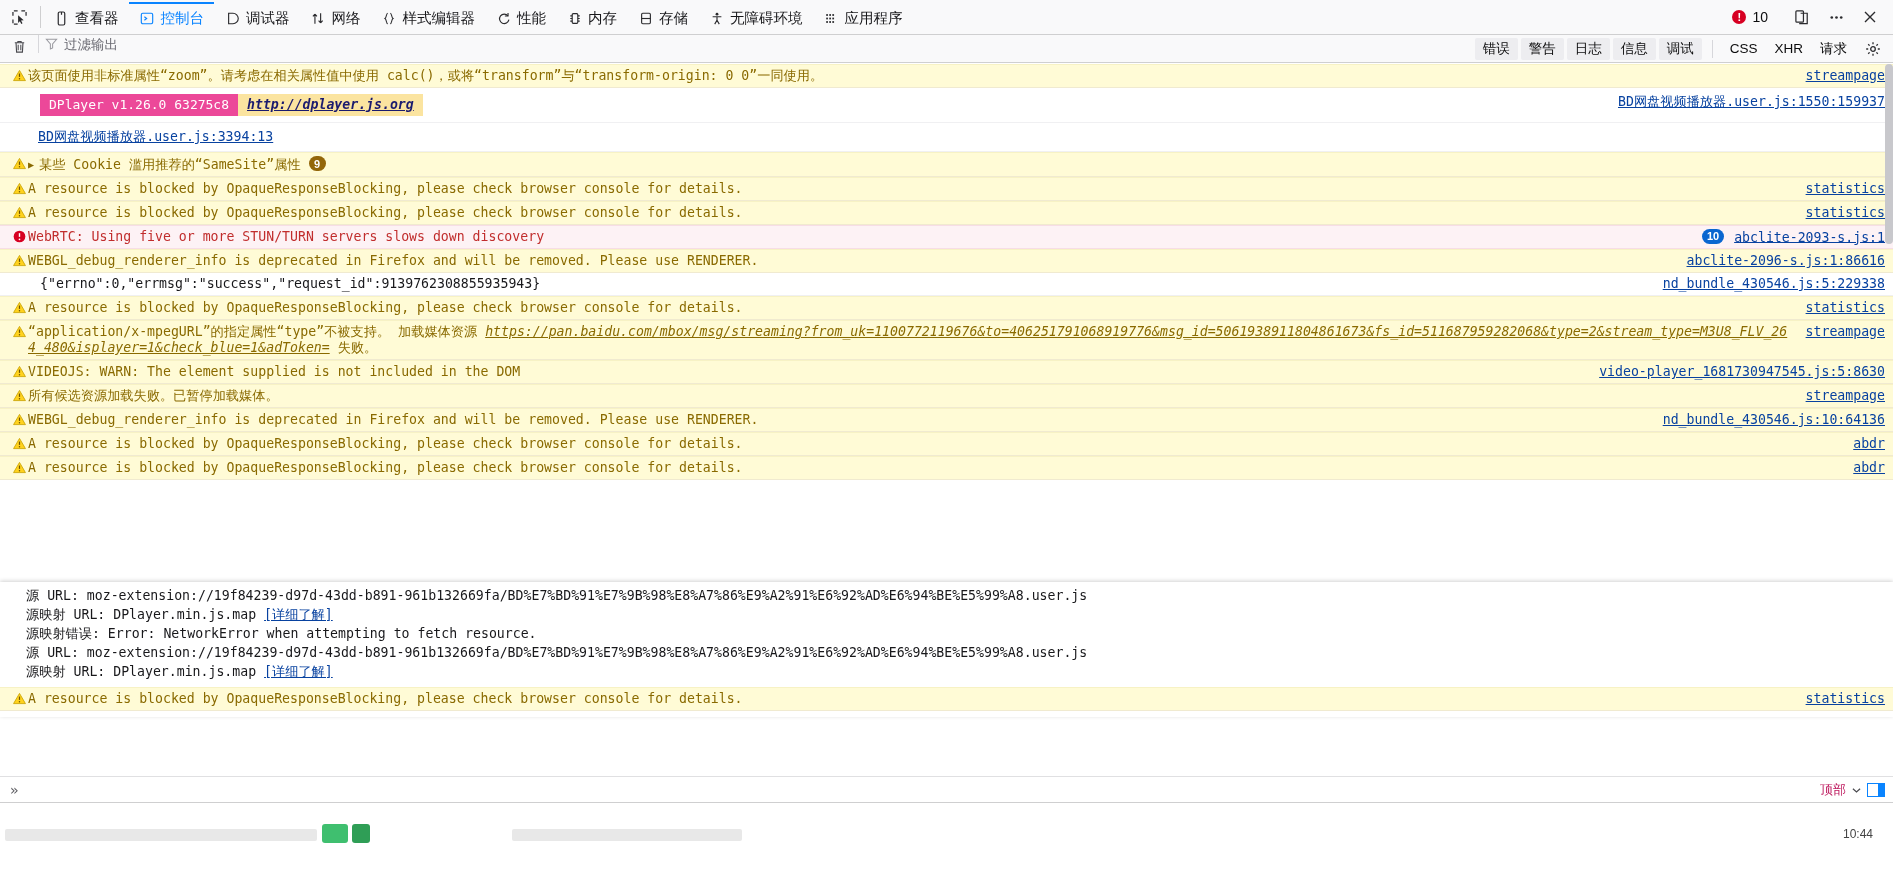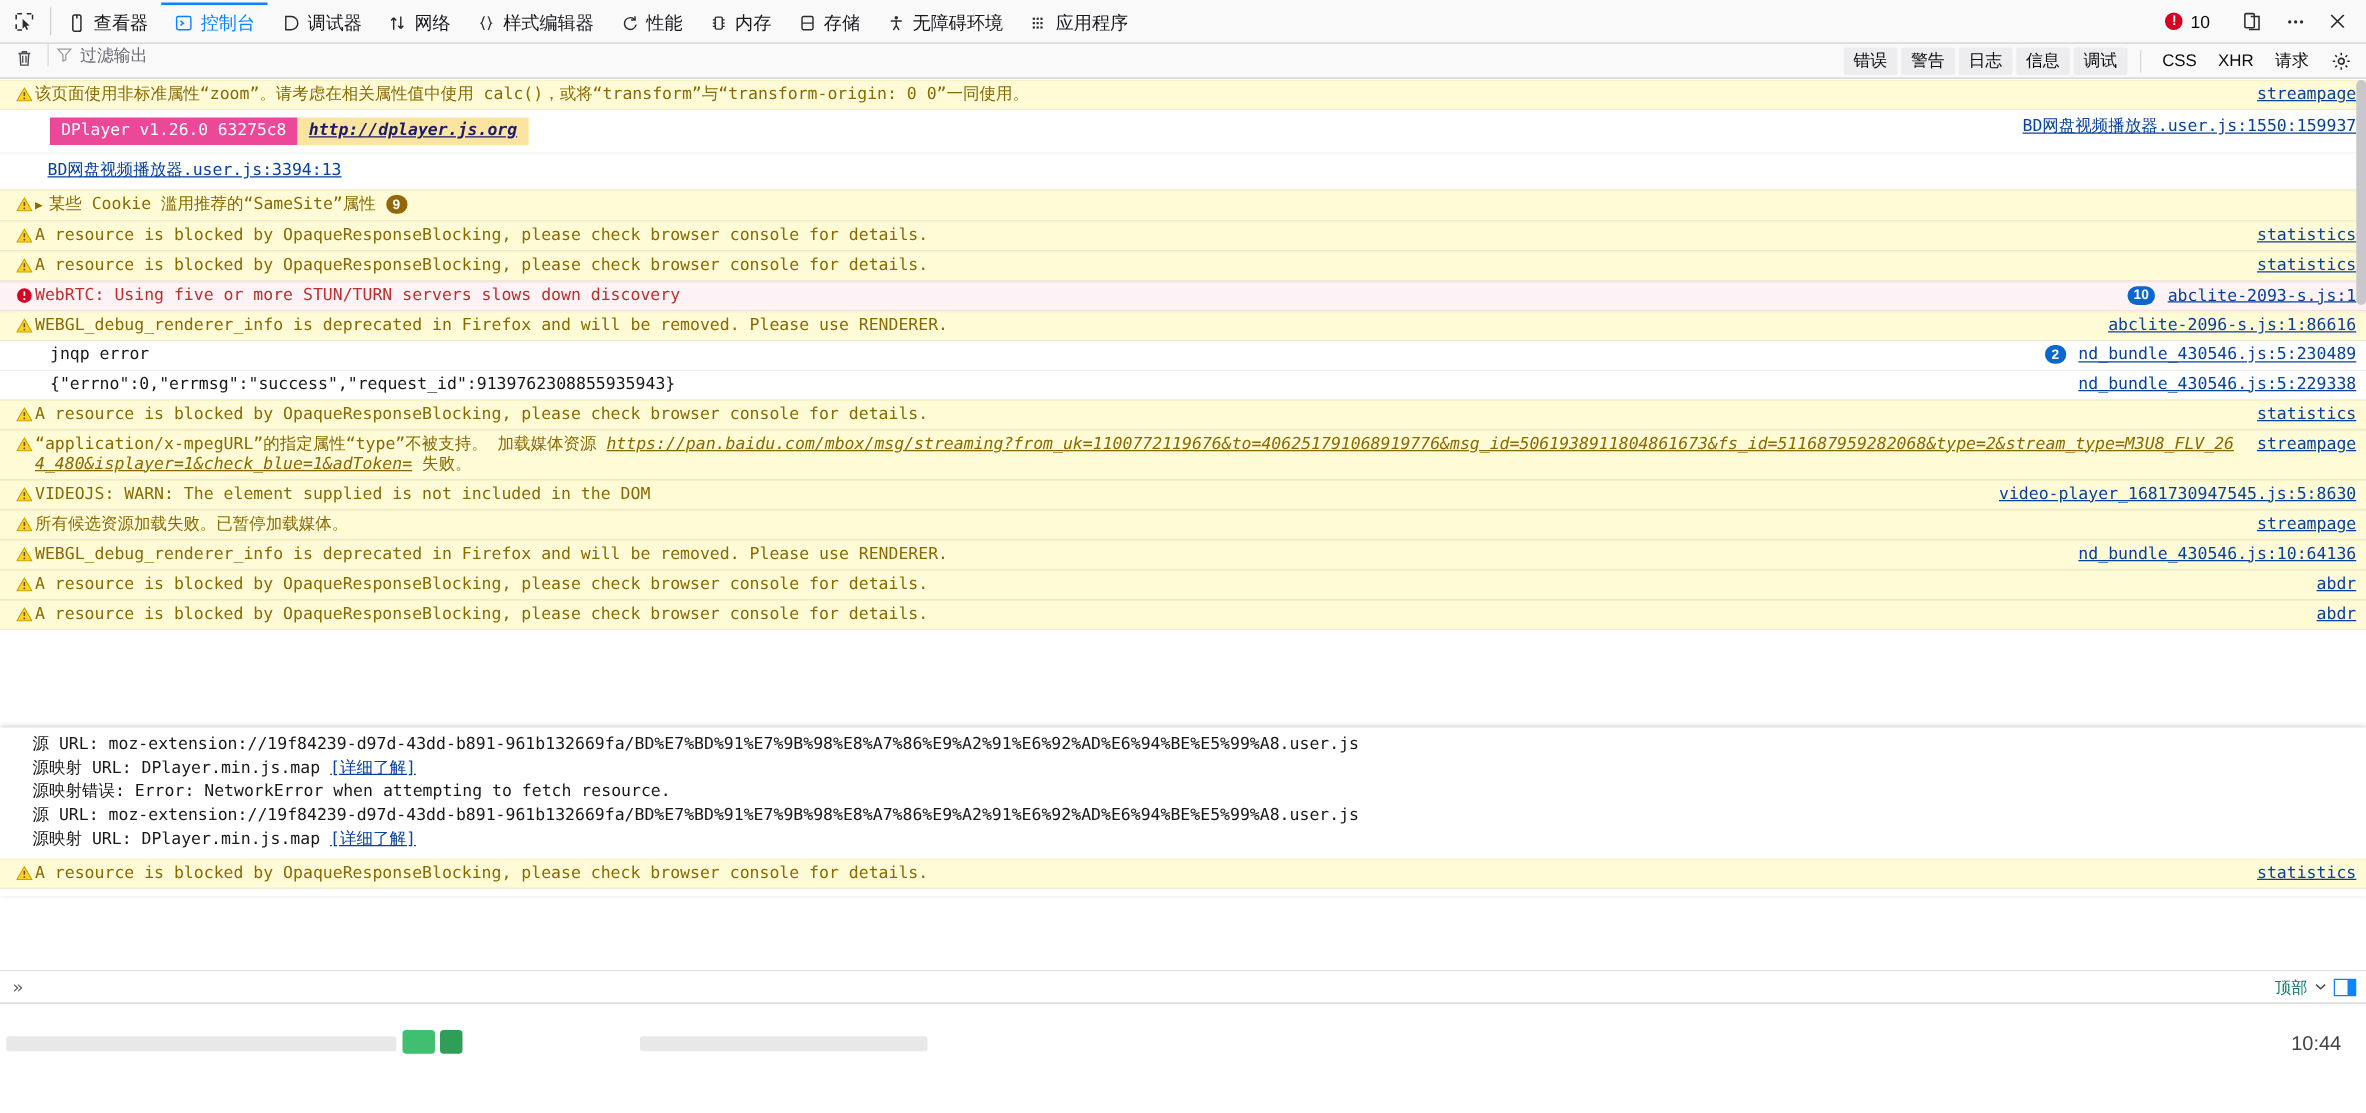--- a/index.html
+++ b/index.html
@@ -184,39 +184,39 @@
     position:absolute; left:0; right:0; top: 776px;
     height: 26px;
     border-top: 1px solid #e0e0e2;
     display:flex; align-items:center;
     font-family:"DejaVu Sans Mono","Liberation Mono",monospace;
     font-size: 14px; color:#5a5a5f;
     background:#fff;
   }
   .prompt-chev { padding-left: 10px; color:#5a5a5f; }
   .prompt-right { margin-left:auto; display:flex; align-items:center; gap:6px; padding-right:8px; font-size:13px;}
-  .prompt-right .ctx { font-family:"Liberation Sans", sans-serif; color:#0f766e; cursor:pointer; }
+  .prompt-right .ctx { font-family:"Liberation Sans", sans-serif; color:#be185d; cursor:pointer; }
   .split-icon { width:18px; height:14px; border:1.5px solid #0a84ff; display:inline-block; position:relative; cursor:pointer;}
   .split-icon::after { content:""; position:absolute; right:0; top:0; bottom:0; width:6px; background:#0a84ff;}
 
   
   .page-below {
     position:absolute; left:0; right:0; top: 802px; bottom:0;
     background: #ffffff;
     border-top: 1px solid #cfcfd0;
   }
   .pb-bar {
     position:absolute; left: 0; top: 26px; width: 100%; height: 14px;
   }
   .pb-seg { position:absolute; height: 12px; }
   .pb-grey-left { left: 5px; width: 312px; background:#e8e8e8; border-radius:2px; top: 0px;}
   .pb-grey-right { left: 512px; width: 230px; background:#e8e8e8; border-radius:2px; top:0px;}
   .pb-green { left: 322px; width: 26px; background:#3fbf6f; border-radius:3px; top:-5px; height:19px;}
   .pb-green2 { left: 352px; width: 18px; background:#2f9e56; border-radius:3px; top:-5px; height:19px;}
-  .pb-time { position:absolute; right: 20px; top: 24px; font-size:16px; color:#444; font-family:"Liberation Sans",sans-serif;}
+  .pb-time { position:absolute; right: 20px; top: 24px; font-size:12px; color:#444; font-family:"Liberation Sans",sans-serif;}
   .scroll-nub {
     position:absolute; right:0; top: 64px; width: 8px; height: 180px;
     background: #c8c8cc; border-radius:4px;
   }
 </style>
 </head>
 <body>
 
 <div id="app">
 
@@ -491,26 +491,20 @@
         <svg class="warn-ico" viewBox="0 0 14 13">
             <path d="M7 1 L13.4 12 H0.6 Z" fill="#ffd21e" stroke="#c9a200" stroke-width="0.9"></path>
             <path d="M7 4.4 v3.6" stroke="#6b5200" stroke-width="1.3"></path>
             <circle cx="7" cy="10" r="0.8" fill="#6b5200"></circle>
           </svg>
       </span>
       <span class="msg">WEBGL_debug_renderer_info is deprecated in Firefox and will be removed. Please use RENDERER.</span>
       <span class="src"><a>abclite-2096-s.js:1:86616</a></span>
     </div>
 
-    <div class="row plain">
-      <span class="gutter"></span>
-      <span class="icon-cell"></span>
-      <span class="msg" style="padding-left:12px;">jnqp error</span>
-      <span class="src"><span class="badge-pill badge-blue" style="margin-right:10px;margin-left:0;">2</span><a>nd_bundle_430546.js:5:230489</a></span>
-    </div>
 
     <div class="row plain">
       <span class="gutter"></span>
       <span class="icon-cell"></span>
       <span class="msg" style="padding-left:12px;">{"errno":0,"errmsg":"success","request_id":9139762308855935943}</span>
       <span class="src"><a>nd_bundle_430546.js:5:229338</a></span>
     </div>
 
     <div class="row warn">
       <span class="gutter"></span>

